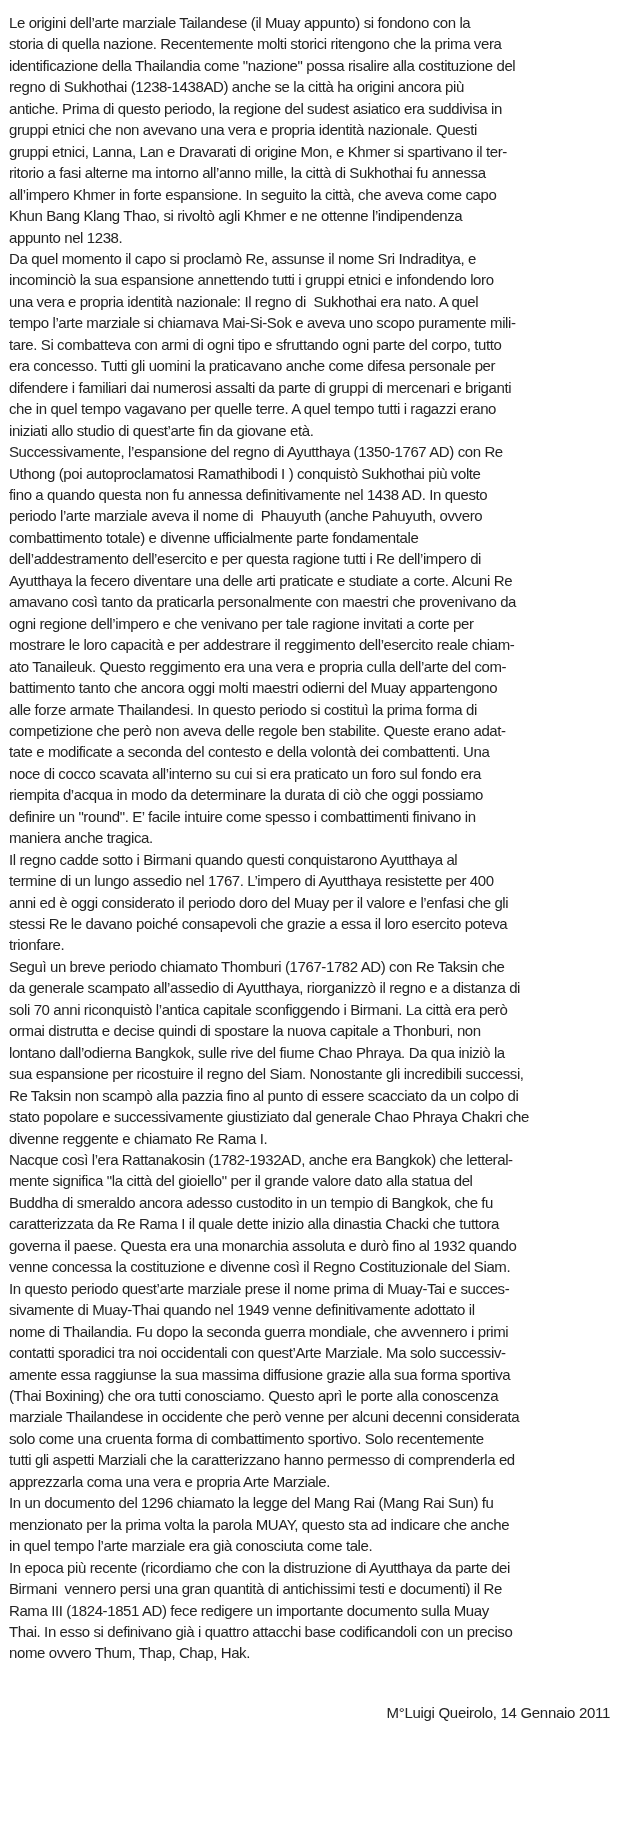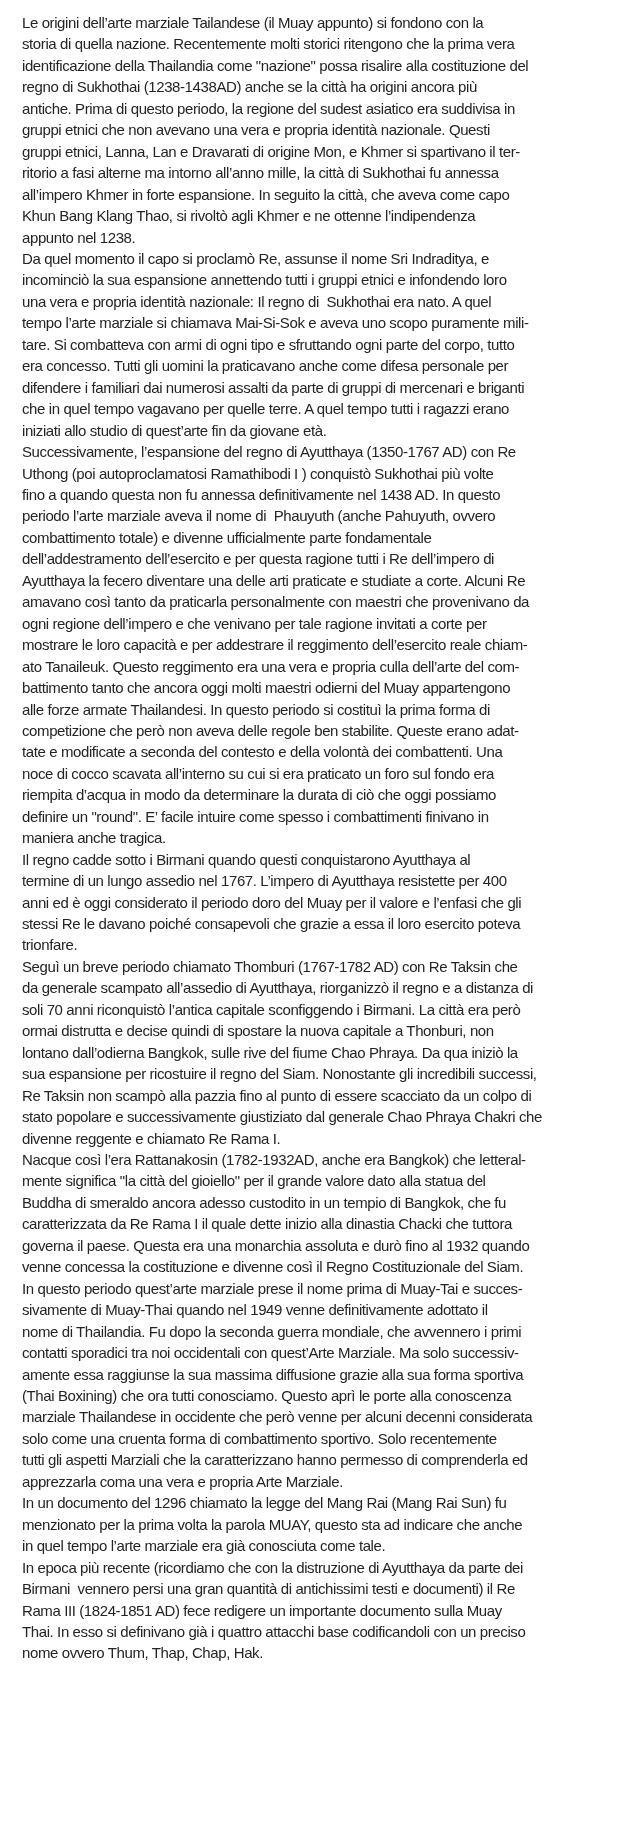--- a/index.html
+++ b/index.html
@@ -10,21 +10,21 @@
   body {
     width: 620px;
     height: 1848px;
     overflow: hidden;
     font-family: "Liberation Sans", sans-serif;
   }
   .page {
     box-sizing: border-box;
     width: 620px;
     height: 1848px;
-    padding: 12px 8px 0 22px;
+    padding: 12px 8px 0 9px;
     background: #ffffff;
   }
   .paragraph {
     margin: 0;
     white-space: pre-wrap;
     font-size: 15px;
     line-height: 21.45px;
     letter-spacing: -0.4px;
     color: #242424;
     max-width: 598px;
@@ -114,13 +114,16 @@
 tutti gli aspetti Marziali che la caratterizzano hanno permesso di comprenderla ed
 apprezzarla coma una vera e propria Arte Marziale.</p>
   <p class="paragraph">In un documento del 1296 chiamato la legge del Mang Rai (Mang Rai Sun) fu
 menzionato per la prima volta la parola MUAY, questo sta ad indicare che anche
 in quel tempo l’arte marziale era già conosciuta come tale.</p>
   <p class="paragraph">In epoca più recente (ricordiamo che con la distruzione di Ayutthaya da parte dei
 Birmani  vennero persi una gran quantità di antichissimi testi e documenti) il Re
 Rama III (1824-1851 AD) fece redigere un importante documento sulla Muay
 Thai. In esso si definivano già i quattro attacchi base codificandoli con un preciso
 nome ovvero Thum, Thap, Chap, Hak.</p>
+  <div class="signature-row">
+    <span class="signature">M°Luigi Queirolo, 14 Gennaio 2011</span>
+  </div>
 </div>
 
 </body></html>

